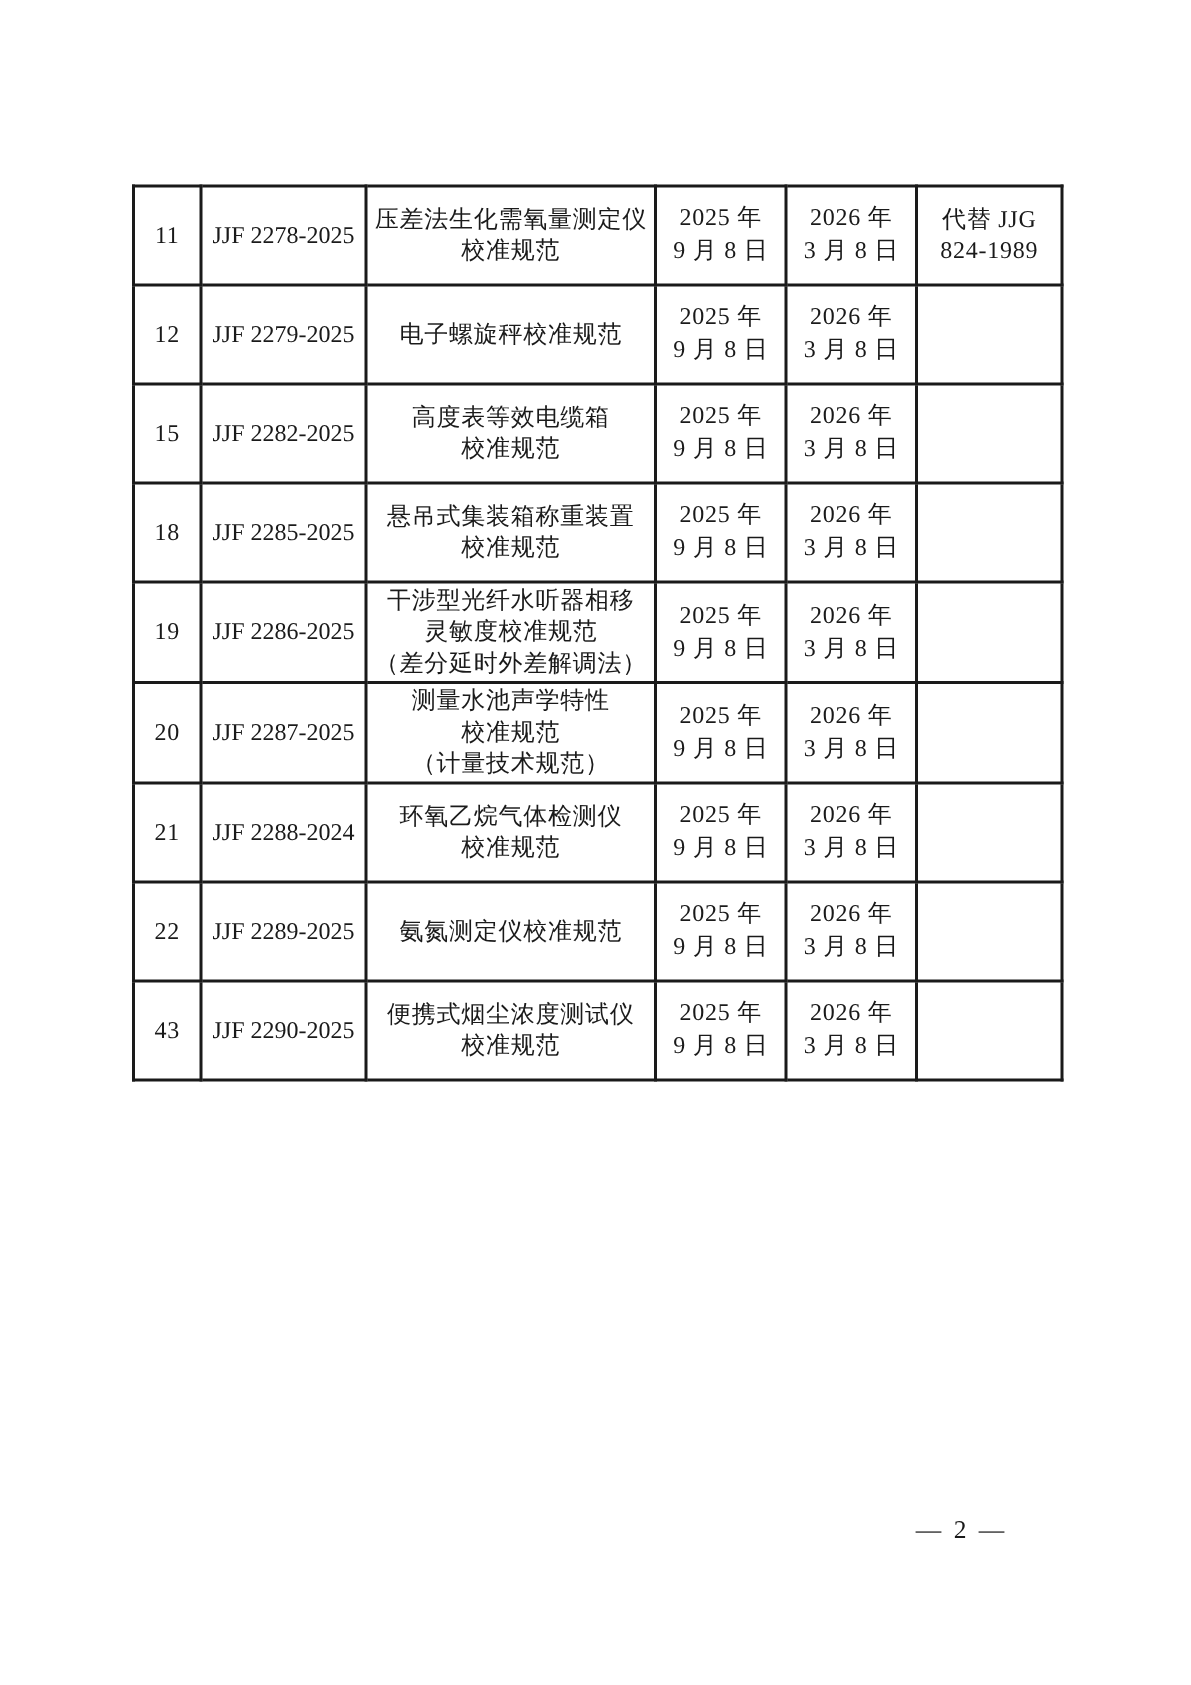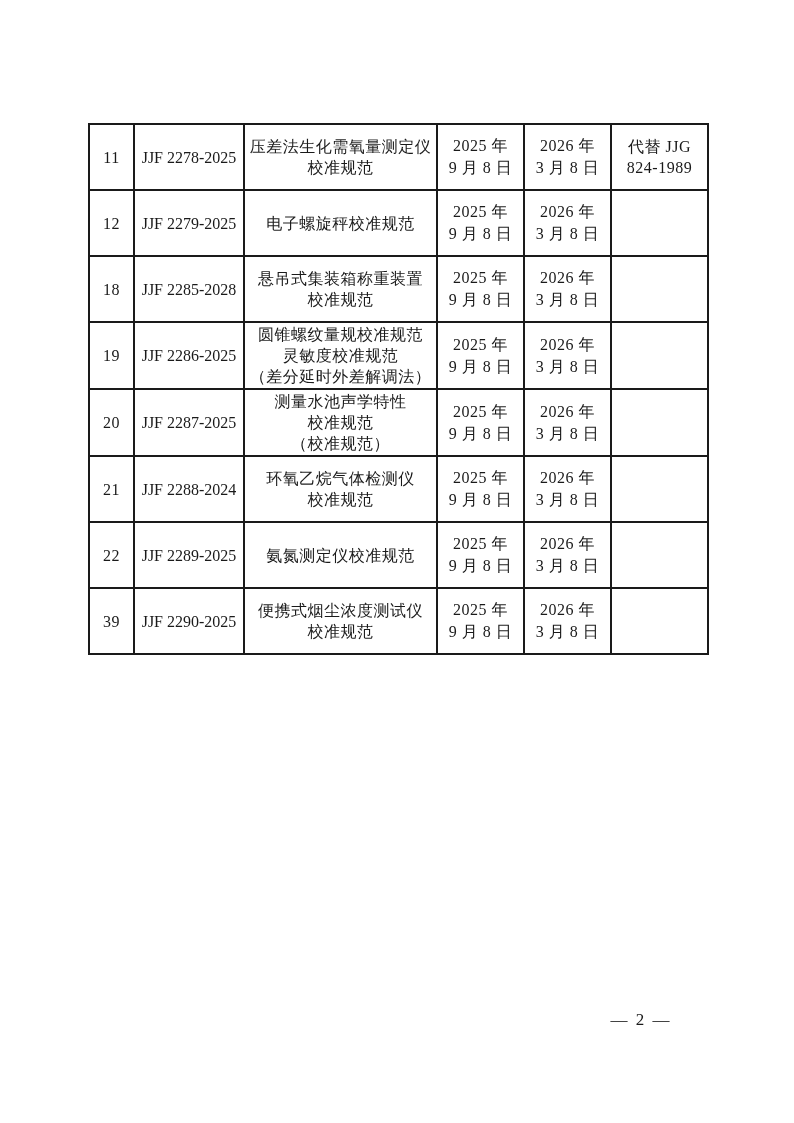--- a/index.html
+++ b/index.html
@@ -108,24 +108,45 @@
           <div class="cell-line">9 月 8 日</div>
         </td>
         <td class="col-date">
           <div class="cell-line">2026 年</div>
           <div class="cell-line">3 月 8 日</div>
         </td>
         <td class="col-remark"></td>
       </tr>
       <tr>
         <td class="col-no">
+          <div class="cell-line">15</div>
+        </td>
+        <td class="col-code">
+          <div class="cell-line">JJF 2282-2025</div>
+        </td>
+        <td class="col-name">
+          <div class="cell-line">高度表等效电缆箱</div>
+          <div class="cell-line">校准规范</div>
+        </td>
+        <td class="col-date">
+          <div class="cell-line">2025 年</div>
+          <div class="cell-line">9 月 8 日</div>
+        </td>
+        <td class="col-date">
+          <div class="cell-line">2026 年</div>
+          <div class="cell-line">3 月 8 日</div>
+        </td>
+        <td class="col-remark"></td>
+      </tr>
+      <tr>
+        <td class="col-no">
           <div class="cell-line">18</div>
         </td>
         <td class="col-code">
-          <div class="cell-line">JJF 2285-2028</div>
+          <div class="cell-line">JJF 2285-2025</div>
         </td>
         <td class="col-name">
           <div class="cell-line">悬吊式集装箱称重装置</div>
           <div class="cell-line">校准规范</div>
         </td>
         <td class="col-date">
           <div class="cell-line">2025 年</div>
           <div class="cell-line">9 月 8 日</div>
         </td>
         <td class="col-date">
@@ -135,21 +156,21 @@
         <td class="col-remark"></td>
       </tr>
       <tr>
         <td class="col-no">
           <div class="cell-line">19</div>
         </td>
         <td class="col-code">
           <div class="cell-line">JJF 2286-2025</div>
         </td>
         <td class="col-name">
-          <div class="cell-line">圆锥螺纹量规校准规范</div>
+          <div class="cell-line">干涉型光纤水听器相移</div>
           <div class="cell-line">灵敏度校准规范</div>
           <div class="cell-line">（差分延时外差解调法）</div>
         </td>
         <td class="col-date">
           <div class="cell-line">2025 年</div>
           <div class="cell-line">9 月 8 日</div>
         </td>
         <td class="col-date">
           <div class="cell-line">2026 年</div>
           <div class="cell-line">3 月 8 日</div>
@@ -159,21 +180,21 @@
       <tr>
         <td class="col-no">
           <div class="cell-line">20</div>
         </td>
         <td class="col-code">
           <div class="cell-line">JJF 2287-2025</div>
         </td>
         <td class="col-name">
           <div class="cell-line">测量水池声学特性</div>
           <div class="cell-line">校准规范</div>
-          <div class="cell-line">（校准规范）</div>
+          <div class="cell-line">（计量技术规范）</div>
         </td>
         <td class="col-date">
           <div class="cell-line">2025 年</div>
           <div class="cell-line">9 月 8 日</div>
         </td>
         <td class="col-date">
           <div class="cell-line">2026 年</div>
           <div class="cell-line">3 月 8 日</div>
         </td>
         <td class="col-remark"></td>
@@ -214,21 +235,21 @@
           <div class="cell-line">9 月 8 日</div>
         </td>
         <td class="col-date">
           <div class="cell-line">2026 年</div>
           <div class="cell-line">3 月 8 日</div>
         </td>
         <td class="col-remark"></td>
       </tr>
       <tr>
         <td class="col-no">
-          <div class="cell-line">39</div>
+          <div class="cell-line">43</div>
         </td>
         <td class="col-code">
           <div class="cell-line">JJF 2290-2025</div>
         </td>
         <td class="col-name">
           <div class="cell-line">便携式烟尘浓度测试仪</div>
           <div class="cell-line">校准规范</div>
         </td>
         <td class="col-date">
           <div class="cell-line">2025 年</div>

